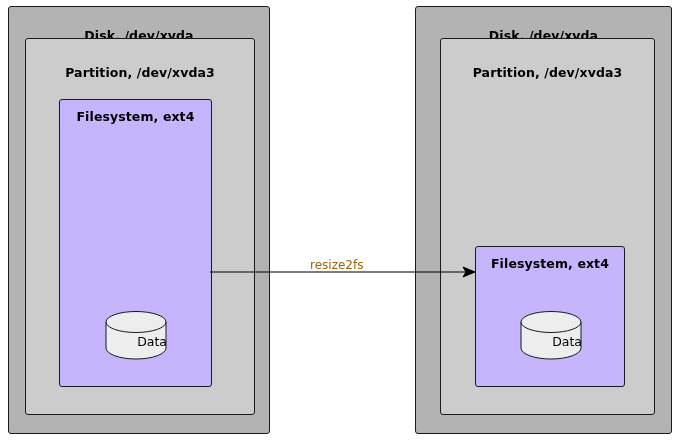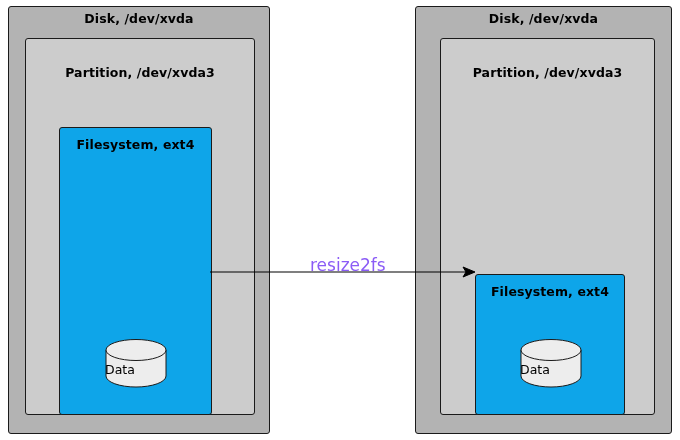--- a/index.html
+++ b/index.html
@@ -33,38 +33,37 @@
 
   .disk {
     background: #b3b3b3;
   }
 
   .partition {
     background: #cccccc;
   }
 
   .filesystem {
-    background: #0ea5e9;
-    margin-top: 28px;
+    background: #c4b5fd;
   }
 
   .box-label {
     position: absolute;
     left: 0;
     right: 0;
     text-align: center;
     font-weight: bold;
     font-size: 12.5px;
     color: #000000;
     letter-spacing: 0.1px;
     line-height: 14px;
     white-space: nowrap;
   }
 
-  .disk > .box-label   { top: 5px; }
+  .disk > .box-label   { top: 22px; }
   .partition > .box-label { top: 17px; margin-top: 10px; }
   .filesystem > .box-label { top: 10px; }
 
   
   .cylinder {
     position: absolute;
     width: 62px;
     height: 48px;
   }
   .cyl-svg {
@@ -73,41 +72,41 @@
     top: 0;
     width: 62px;
     height: 48px;
     overflow: visible;
   }
   .cyl-text {
     position: absolute;
     left: 0;
     right: 0;
     top: 24px;
-    text-align: left;
+    text-align: right;
     font-size: 12.5px;
     color: #000000;
     line-height: 14px;
     white-space: nowrap;
   }
 
   
   .arrow-layer {
     position: absolute;
     left: 0;
     top: 0;
     width: 680px;
     height: 440px;
     overflow: visible;
     pointer-events: none;
   }
   .arrow-label {
     position: absolute;
-    font-size: 17px;
-    color: #8b5cf6;
+    font-size: 12px;
+    color: #a16207;
     background: transparent;
     white-space: nowrap;
     line-height: 14px;
   }
 </style>
 </head>
 <body>
 
 <div id="canvas">
 

